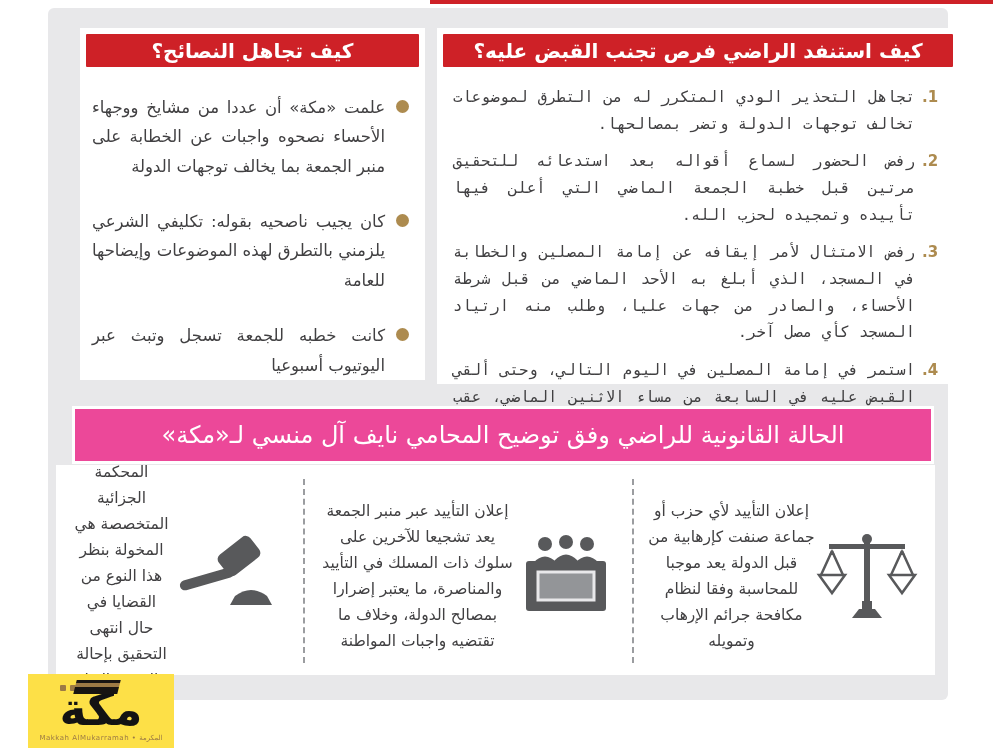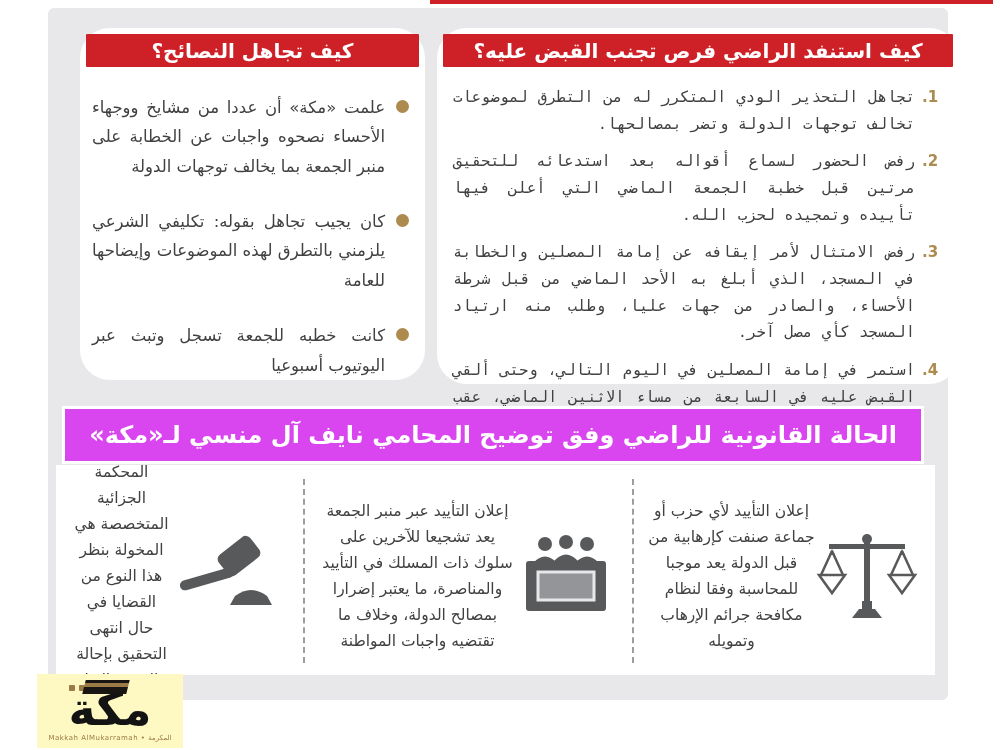--- a/index.html
+++ b/index.html
@@ -5,21 +5,21 @@
   * { margin: 0; padding: 0; box-sizing: border-box; }
   html, body { width: 1000px; height: 750px; background: #ffffff; overflow: hidden;
     font-family: "DejaVu Sans", sans-serif; }
   .stage { position: absolute; inset: 0; width: 1000px; height: 750px; }
 
   .top-line { position: absolute; left: 430px; top: 0; width: 563px; height: 4px; background: #ce2127; }
 
   .canvas { position: absolute; left: 48px; top: 8px; width: 900px; height: 692px;
     background: #e8e8ea; border-radius: 6px; }
 
-  .panel { position: absolute; background: #ffffff; border-radius: 30px; }
+  .panel { position: absolute; background: #ffffff; }
   .panel-left  { left: 32px;  top: 20px; width: 345px; height: 352px; }
   .panel-right { left: 389px; top: 20px; width: 522px; height: 356px; }
 
   .panel-header { margin: 6px 6px 10px 6px; height: 33px; background: #ce2127;
     color: #ffffff; font-weight: bold; font-size: 20px; display: flex;
     align-items: center; justify-content: center; direction: rtl; border-radius: 1px; }
 
   .num-list { direction: rtl; padding: 8px 14px 8px 16px; }
   .num-item { display: flex; direction: rtl; margin-bottom: 11px; }
   .num-badge { direction: rtl; color: #ad8b4f; font-weight: bold; font-size: 15px;
@@ -28,42 +28,42 @@
     text-align: justify; text-align-last: right; font-family: Liberation Mono, monospace; }
 
   .dot-list { direction: rtl; padding: 16px 16px 8px 12px; }
   .dot-item { display: flex; direction: rtl; margin-bottom: 26px; }
   .dot-badge { flex: 0 0 24px; padding-top: 7px; }
   .dot-badge span { display: block; width: 13px; height: 13px; border-radius: 50%;
     background: #ad8b4f; }
   .dot-text { flex: 1; color: #414042; font-size: 16.5px; line-height: 1.78;
     text-align: justify; text-align-last: right; }
 
-  .banner { position: absolute; left: 14px; top: 398px; width: 862px; height: 58px;
-    background: #d946ef; border: 3px solid #ffffff; color: #ffffff; direction: rtl;
+  .banner { position: absolute; left: 24px; top: 398px; width: 862px; height: 58px;
+    background: #ec4899; border: 3px solid #ffffff; color: #ffffff; direction: rtl;
     display: flex; align-items: center; justify-content: center;
-    font-size: 24px; font-weight: bold; }
+    font-size: 24px; font-weight: normal; }
 
   .legal { position: absolute; left: 8px; top: 457px; width: 879px; height: 210px;
     background: #ffffff; display: flex; direction: rtl; }
   .legal-col { padding: 12px 16px 0 16px; display: flex; flex-direction: row;
     align-items: center; }
   .legal-col.c0 { flex: 0 0 303px; }
   .legal-col.c1 { flex: 0 0 329px; }
   .legal-col.c2 { flex: 0 0 247px; }
   .legal-icon { height: 92px; display: flex; align-items: center; justify-content: center; }
   .legal-text { color: #414042; font-size: 15.5px; line-height: 1.68; text-align: center;
     direction: rtl; }
   .v-sep { position: absolute; top: 14px; bottom: 12px; width: 0;
     border-left: 2px dashed #9b9da0; }
   .v-sep.s1 { left: 576px; }
   .v-sep.s2 { left: 247px; }
 
-  .logo { position: absolute; left: 37px; top: 674px; width: 146px; height: 74px;
-    background: #fef9c3; text-align: center; }
+  .logo { position: absolute; left: 28px; top: 674px; width: 146px; height: 74px;
+    background: #fde047; text-align: center; }
   .logo .dots { position: absolute; left: 30px; top: 2px; }
   .logo .dots i { display: inline-block; width: 6px; height: 6px; border-radius: 1px;
     background: #9c7a45; margin: 0 2px; }
   .logo .kaaba { position: absolute; left: 50%; margin-left: -26px; top: 6px;
     width: 44px; height: 14px; transform: skewX(-14deg);
     background: linear-gradient(180deg, #181512 0 22%, #9c7a45 22% 52%, #181512 52% 100%); }
   .logo .wordmark { margin-top: 12px; font-size: 46px; font-weight: 900; color: #131313;
     line-height: 1.0; direction: rtl; letter-spacing: -2px; }
   .logo .tagline { margin-top: 2px; font-size: 7px; color: #9c7a45; direction: ltr;
     letter-spacing: 0.5px; }
@@ -105,21 +105,21 @@
         <div class="dot-item">
           <span class="dot-badge">
               <span></span>
             </span>
           <span class="dot-text">علمت «مكة» أن عددا من مشايخ ووجهاء الأحساء نصحوه واجبات عن الخطابة على منبر الجمعة بما يخالف توجهات الدولة</span>
         </div>
         <div class="dot-item">
           <span class="dot-badge">
               <span></span>
             </span>
-          <span class="dot-text">كان يجيب تجاهل بقوله: تكليفي الشرعي يلزمني بالتطرق لهذه الموضوعات وإيضاحها للعامة</span>
+          <span class="dot-text">كان يجيب ناصحيه بقوله: تكليفي الشرعي يلزمني بالتطرق لهذه الموضوعات وإيضاحها للعامة</span>
         </div>
         <div class="dot-item">
           <span class="dot-badge">
               <span></span>
             </span>
           <span class="dot-text">كانت خطبه للجمعة تسجل وتبث عبر اليوتيوب أسبوعيا</span>
         </div>
       </div>
     </section>
 

